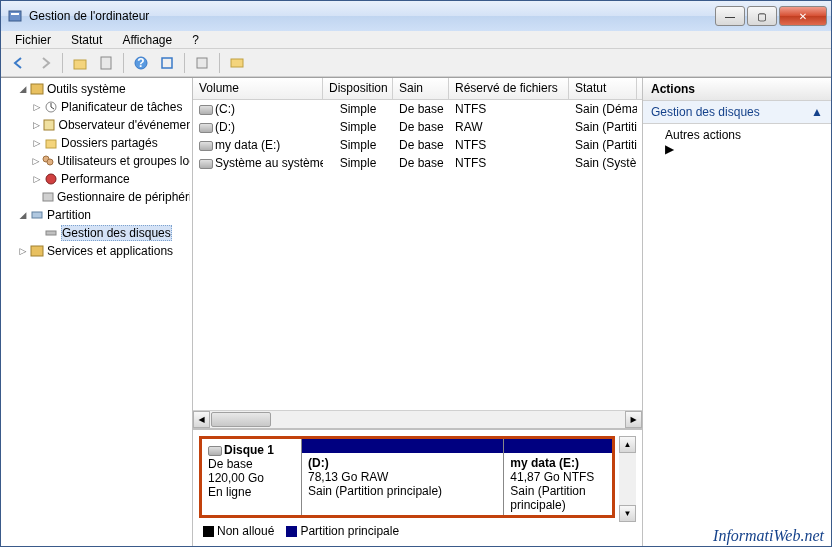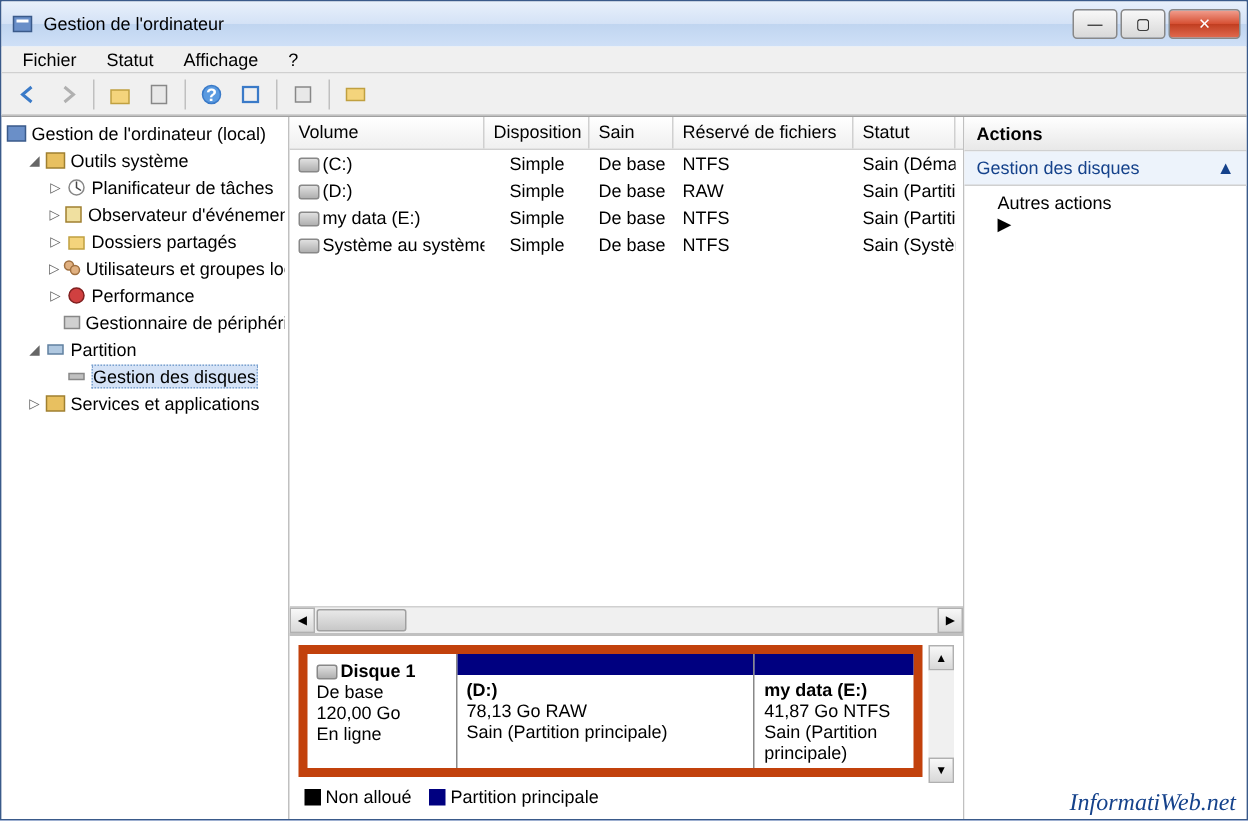--- a/index.html
+++ b/index.html
@@ -36,21 +36,21 @@
 .vol-icon { display: inline-block; width: 14px; height: 10px; background: linear-gradient(#e0e0e0, #b0b0b0); border: 1px solid #888; border-radius: 2px; margin-right: 2px; vertical-align: middle; }
 .col-vol { width: 130px; }
 .col-disp { width: 70px; text-align: center; }
 .col-type { width: 56px; }
 .col-fs { width: 120px; }
 .col-stat { width: 68px; }
 .list-scroll { height: 18px; background: #f0f0f0; display: flex; align-items: center; border-top: 1px solid #d0d0d0; }
 .scroll-btn { width: 17px; height: 17px; background: linear-gradient(#f8f8f8, #d8d8d8); border: 1px solid #b0b0b0; display: flex; align-items: center; justify-content: center; font-size: 8px; }
 .scroll-thumb { width: 60px; height: 15px; background: linear-gradient(#e8e8e8, #c8c8c8); border: 1px solid #a0a0a0; border-radius: 2px; margin-left: 1px; }
 .disk-view { border-top: 2px solid #c0c0c0; padding: 6px; display: flex; flex-direction: column; }
-.disk-row { display: flex; border: 6px solid #c2410c; margin-bottom: 4px; min-height: 80px; }
+.disk-row { display: flex; border: 3px solid #c2410c; margin-bottom: 4px; min-height: 80px; }
 .disk-info { width: 100px; padding: 4px 6px; border-right: 1px solid #888; font-size: 11px; }
 .disk-info b { font-weight: bold; }
 .partition { flex: 1; display: flex; flex-direction: column; border-right: 1px solid #888; }
 .partition:last-child { border-right: none; }
 .part-bar { height: 14px; background: #000080; }
 .part-body { flex: 1; padding: 3px 6px; font-size: 11px; }
 .part-body b { font-weight: bold; }
 .legend { display: flex; gap: 12px; padding: 2px 4px; font-size: 11px; align-items: flex-start; }
 .legend-sq { display: inline-block; width: 11px; height: 11px; margin-right: 3px; vertical-align: middle; }
 .actions-pane { width: 188px; background: #fff; }
@@ -129,28 +129,20 @@
     <div class="tool-sep"></div>
     <div class="tool-btn">
         <svg width="16" height="16">
           <rect x="2" y="4" width="12" height="8" fill="#f4d47c" stroke="#c0a040"></rect>
         </svg>
       </div>
   </div>
 
   <div class="content">
     <div class="tree-pane">
-      <div class="tree-node">
-          <span class="tree-icon">
-            <svg width="16" height="16">
-              <rect x="2" y="3" width="12" height="10" fill="#6a8fc8" stroke="#3a5a8a"></rect>
-            </svg>
-          </span>
-          <span class="tree-label">Gestion de l'ordinateur (local)</span>
-        </div>
       <div class="tree-node indent-1">
           <span class="tree-toggle">◢</span>
           <span class="tree-icon">
             <svg width="14" height="14">
               <rect x="1" y="2" width="12" height="10" fill="#e8c060" stroke="#a08030"></rect>
             </svg>
           </span>
           <span class="tree-label">Outils système</span>
         </div>
       <div class="tree-node indent-2">

